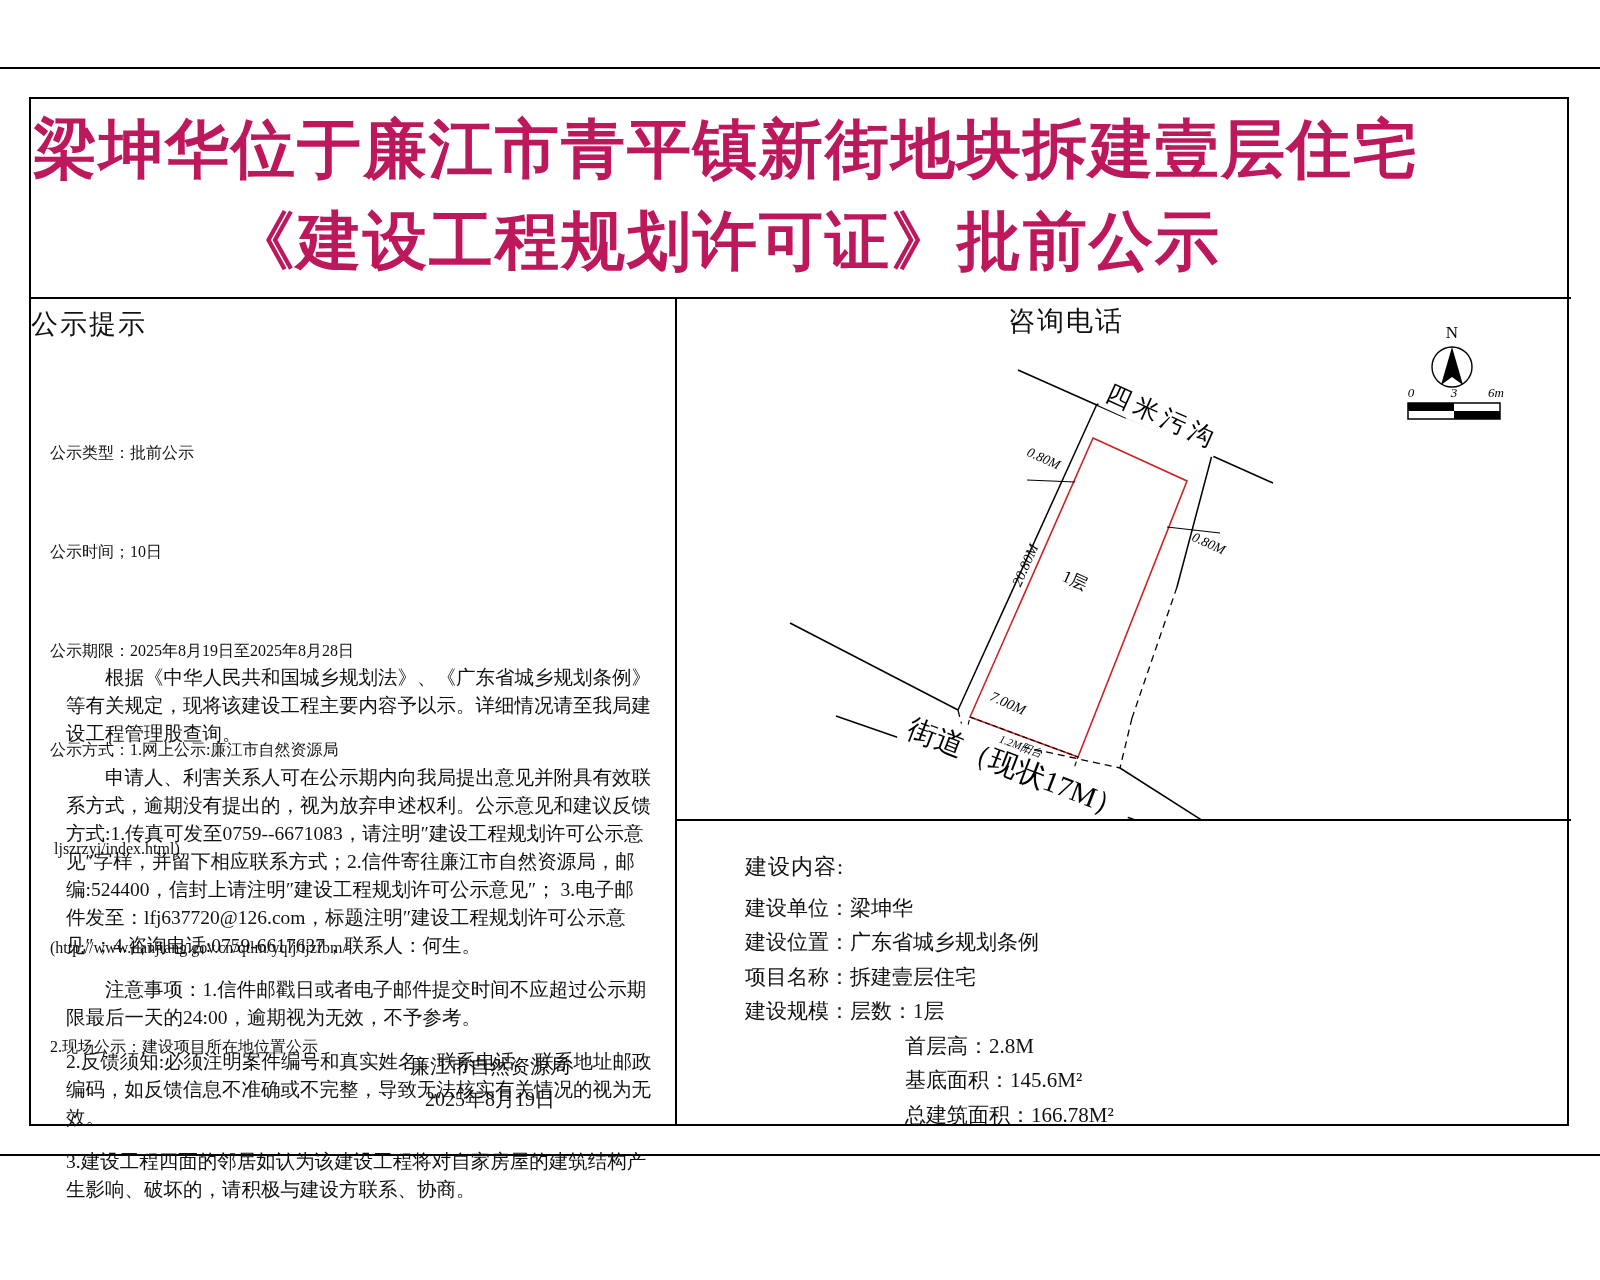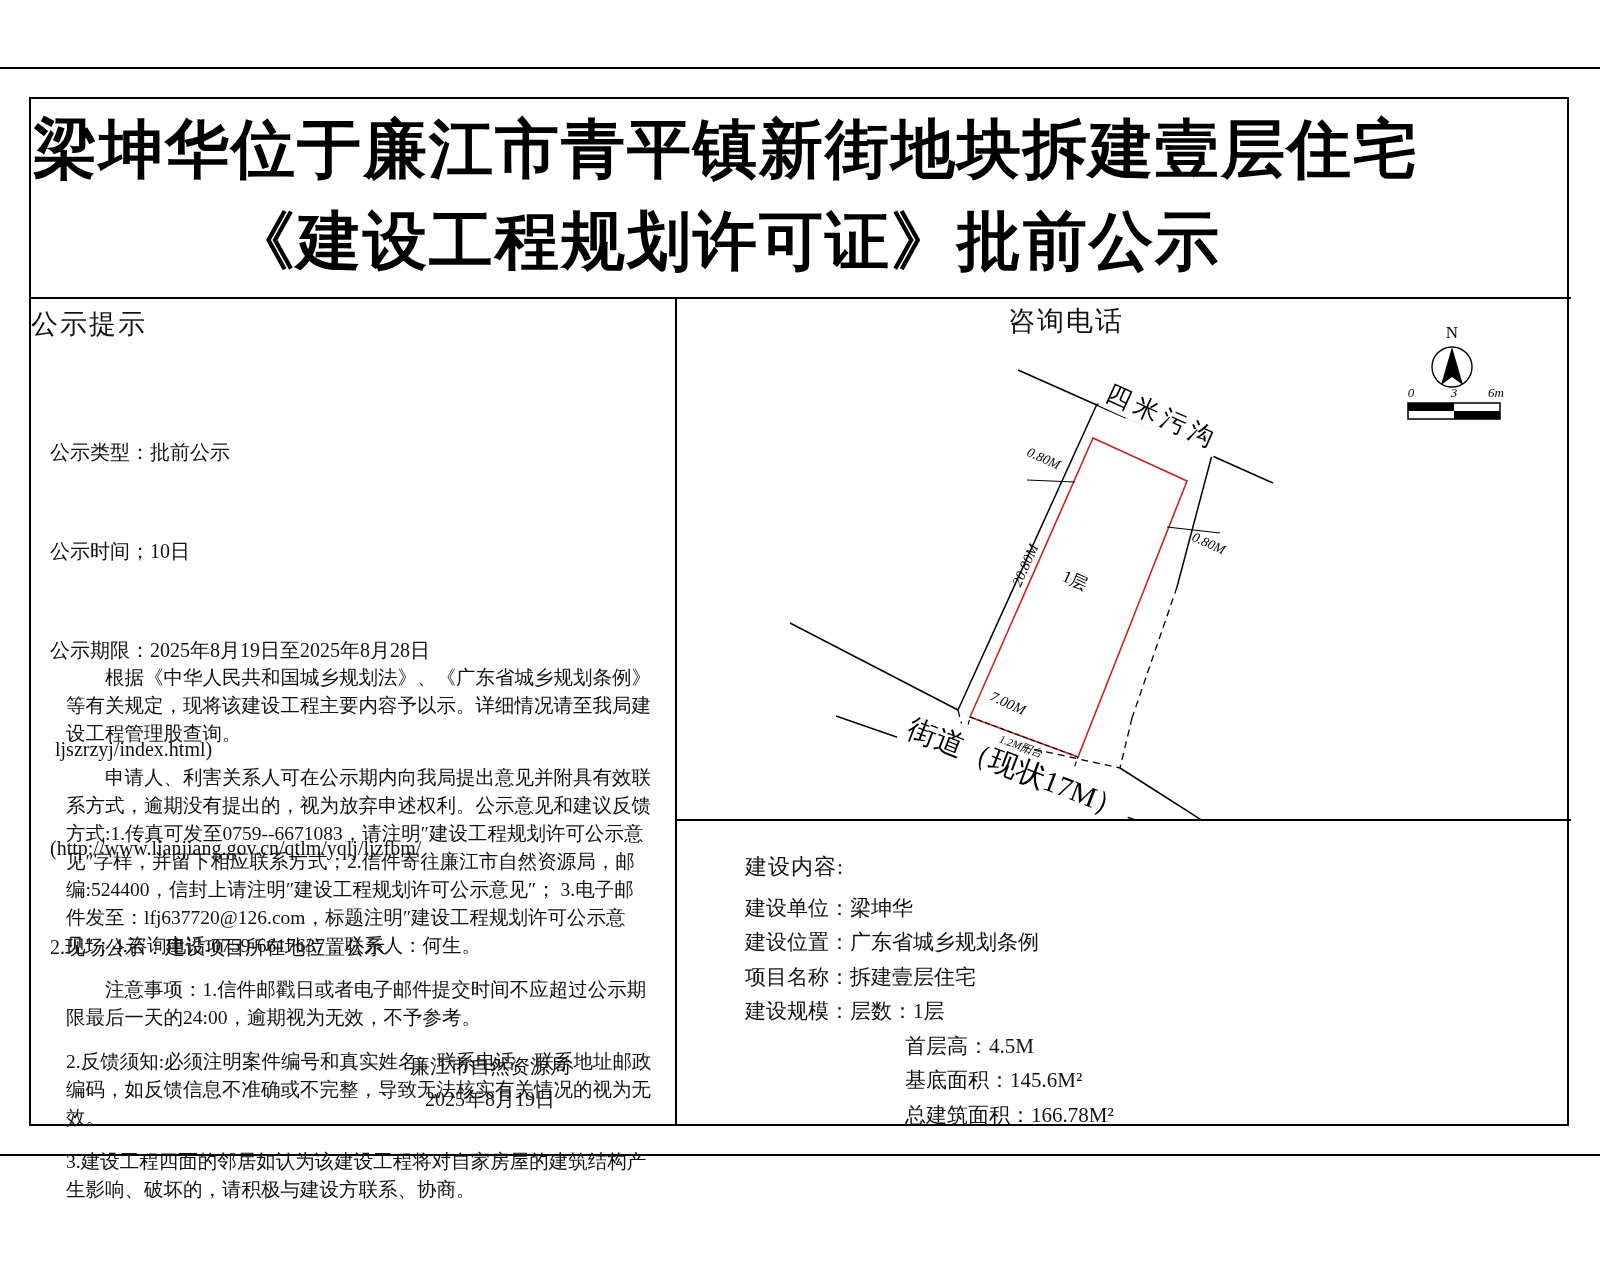--- a/index.html
+++ b/index.html
@@ -14,28 +14,28 @@
   
   #rule-top{left:0;top:67px;width:1600px;}
   #rule-bottom{left:0;top:1154px;width:1600px;}
   
   #frame{left:29px;top:97px;width:1540px;height:1029px;border:2px solid #000;box-sizing:border-box;}
   #divider-title{left:29px;top:297px;width:1542px;}
   #divider-vert{left:675px;top:297px;height:829px;}
   #divider-right{left:675px;top:819px;width:896px;}
   
   .doc-title{
-    left:31px;top:104px;width:1390px;text-align:center;color:#000000;
+    left:31px;top:104px;width:1390px;text-align:center;color:#be185d;
     font-weight:bold;font-size:64px;line-height:92px;letter-spacing:2px;
     font-family:"Liberation Serif","DejaVu Serif",serif;
   }
   
   .panel-header{font-size:27px;letter-spacing:2px;}
   #notice-header{left:31px;top:306px;width:560px;text-align:left;}
-  #info-block{left:50px;top:370px;width:620px;font-size:20px;line-height:33px;white-space:pre-wrap;}
+  #info-block{left:50px;top:370px;width:620px;font-size:16px;line-height:33px;white-space:pre-wrap;}
   #para-block{left:50px;top:648px;width:618px;font-size:19.5px;line-height:28px;}
   #para-block p{margin:16px;}
   #para-block p.indent{text-indent:2em;}
   #signature{left:320px;top:1050px;width:340px;text-align:center;font-size:20px;line-height:33px;}
   
   #plan-header{left:676px;top:303px;width:780px;text-align:center;}
   
   #construction{left:745px;top:850px;font-size:21px;line-height:34.5px;}
   #construction .c-header{font-size:22px;margin-bottom:6px;letter-spacing:1px;}
   #construction .c-row{}
@@ -59,20 +59,21 @@
   <div>梁坤华位于廉江市青平镇新街地块拆建壹层住宅</div>
   <div>《建设工程规划许可证》批前公示</div>
 </div>
 
 <div class="abs panel-header" id="notice-header">公示提示</div>
 
 <div class="abs" id="info-block">
   <div>公示类型：批前公示</div>
   <div>公示时间；10日</div>
   <div>公示期限：2025年8月19日至2025年8月28日</div>
+  <div>公示方式：1.网上公示:廉江市自然资源局</div>
   <div> ljszrzyj/index.html)</div>
   <div>(http://www.lianjiang.gov.cn/qtlm/yqlj/ljzfbm/</div>
   <div>2.现场公示：建设项目所在地位置公示</div>
 </div>
 
 <div class="abs" id="para-block">
   <p class="indent">根据《中华人民共和国城乡规划法》、《广东省城乡规划条例》等有关规定，现将该建设工程主要内容予以示。详细情况请至我局建设工程管理股查询。</p>
   <p class="indent">申请人、利害关系人可在公示期内向我局提出意见并附具有效联系方式，逾期没有提出的，视为放弃申述权利。公示意见和建议反馈方式:1.传真可发至0759--6671083，请注明″建设工程规划许可公示意见″字样，并留下相应联系方式；2.信件寄往廉江市自然资源局，邮编:524400，信封上请注明″建设工程规划许可公示意见″；  3.电子邮件发至：lfj637720@126.com，标题注明″建设工程规划许可公示意见″；4.咨询电话:0759-6617637，联系人：何生。</p>
   <p class="indent">注意事项：1.信件邮戳日或者电子邮件提交时间不应超过公示期限最后一天的24:00，逾期视为无效，不予参考。</p>
   <p>2.反馈须知:必须注明案件编号和真实姓名、联系电话、联系地址邮政编码，如反馈信息不准确或不完整，导致无法核实有关情况的视为无效。</p>
@@ -150,16 +151,16 @@
     <rect x="778" y="113" width="46" height="8" fill="#000"></rect>
   </g>
 </svg>
 
 <div class="abs" id="construction">
   <div class="c-header">建设内容:</div>
   <div class="c-row">建设单位：梁坤华</div>
   <div class="c-row">建设位置：广东省城乡规划条例</div>
   <div class="c-row">项目名称：拆建壹层住宅</div>
   <div class="c-row">建设规模：层数：1层</div>
-  <div class="c-subrow">首层高：4.5M</div>
+  <div class="c-subrow">首层高：2.8M</div>
   <div class="c-subrow">基底面积：145.6M²</div>
   <div class="c-subrow">总建筑面积：166.78M²</div>
 </div>
 
 </body></html>

